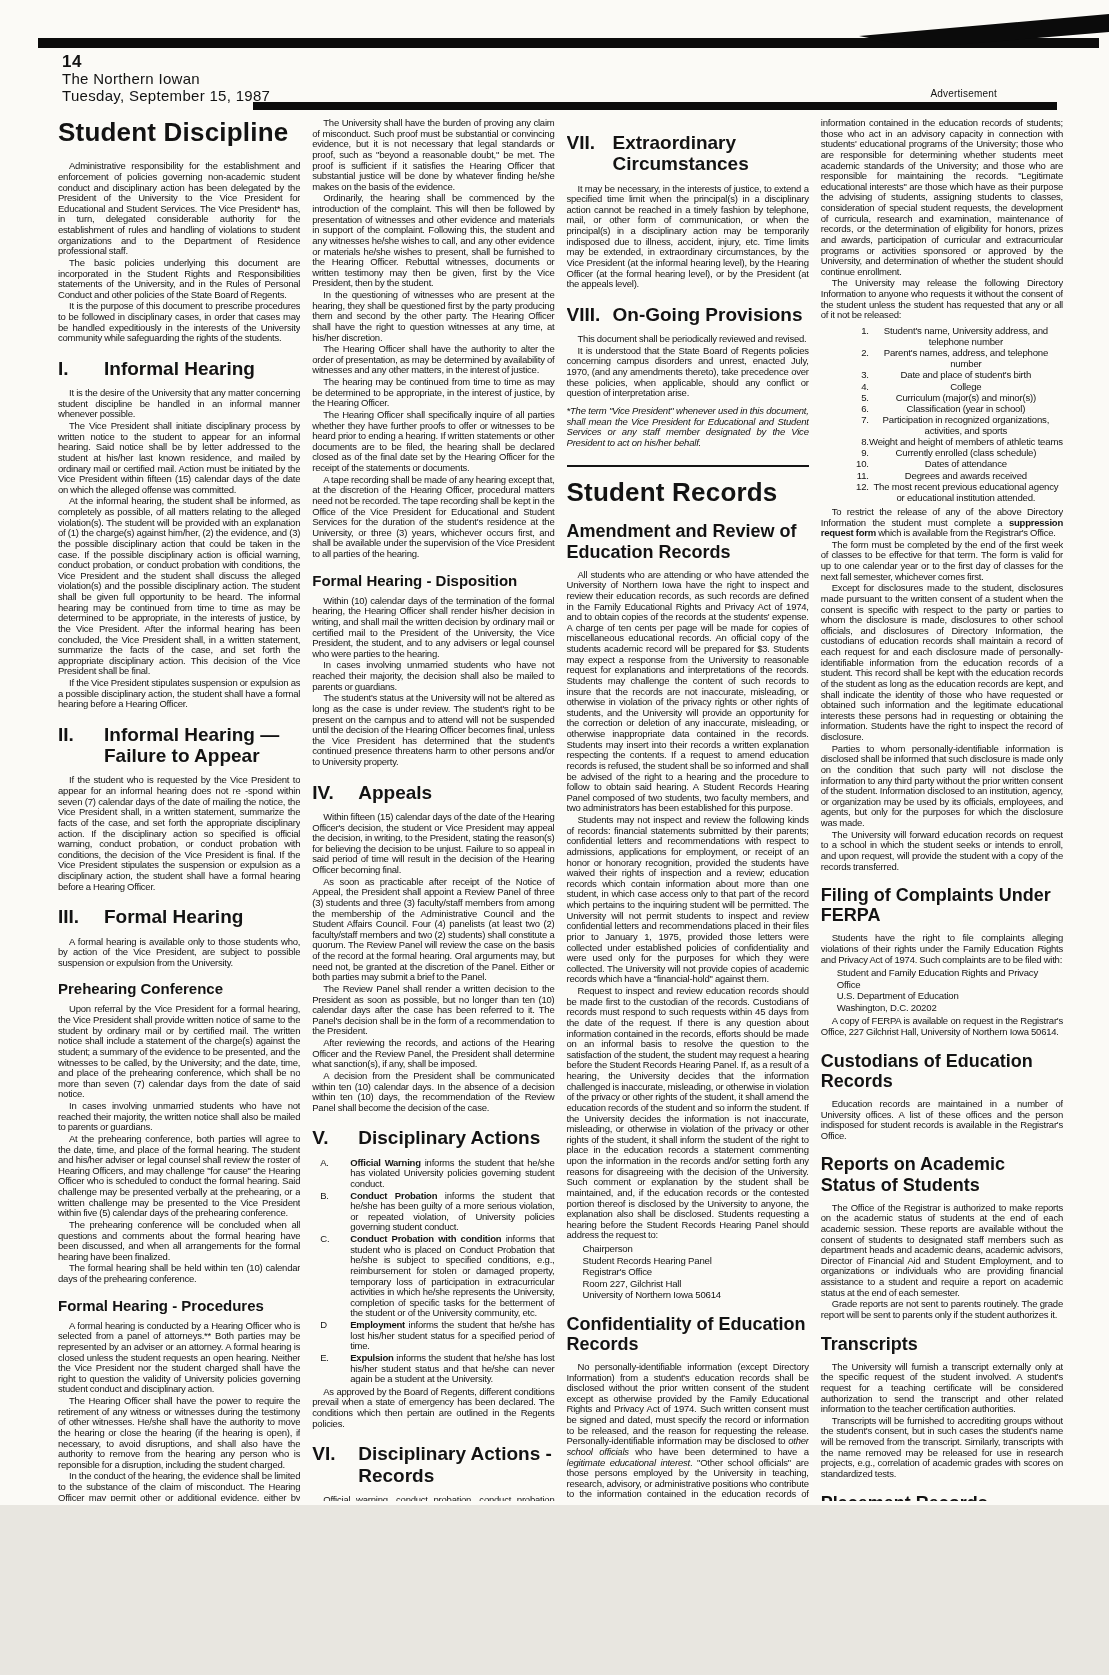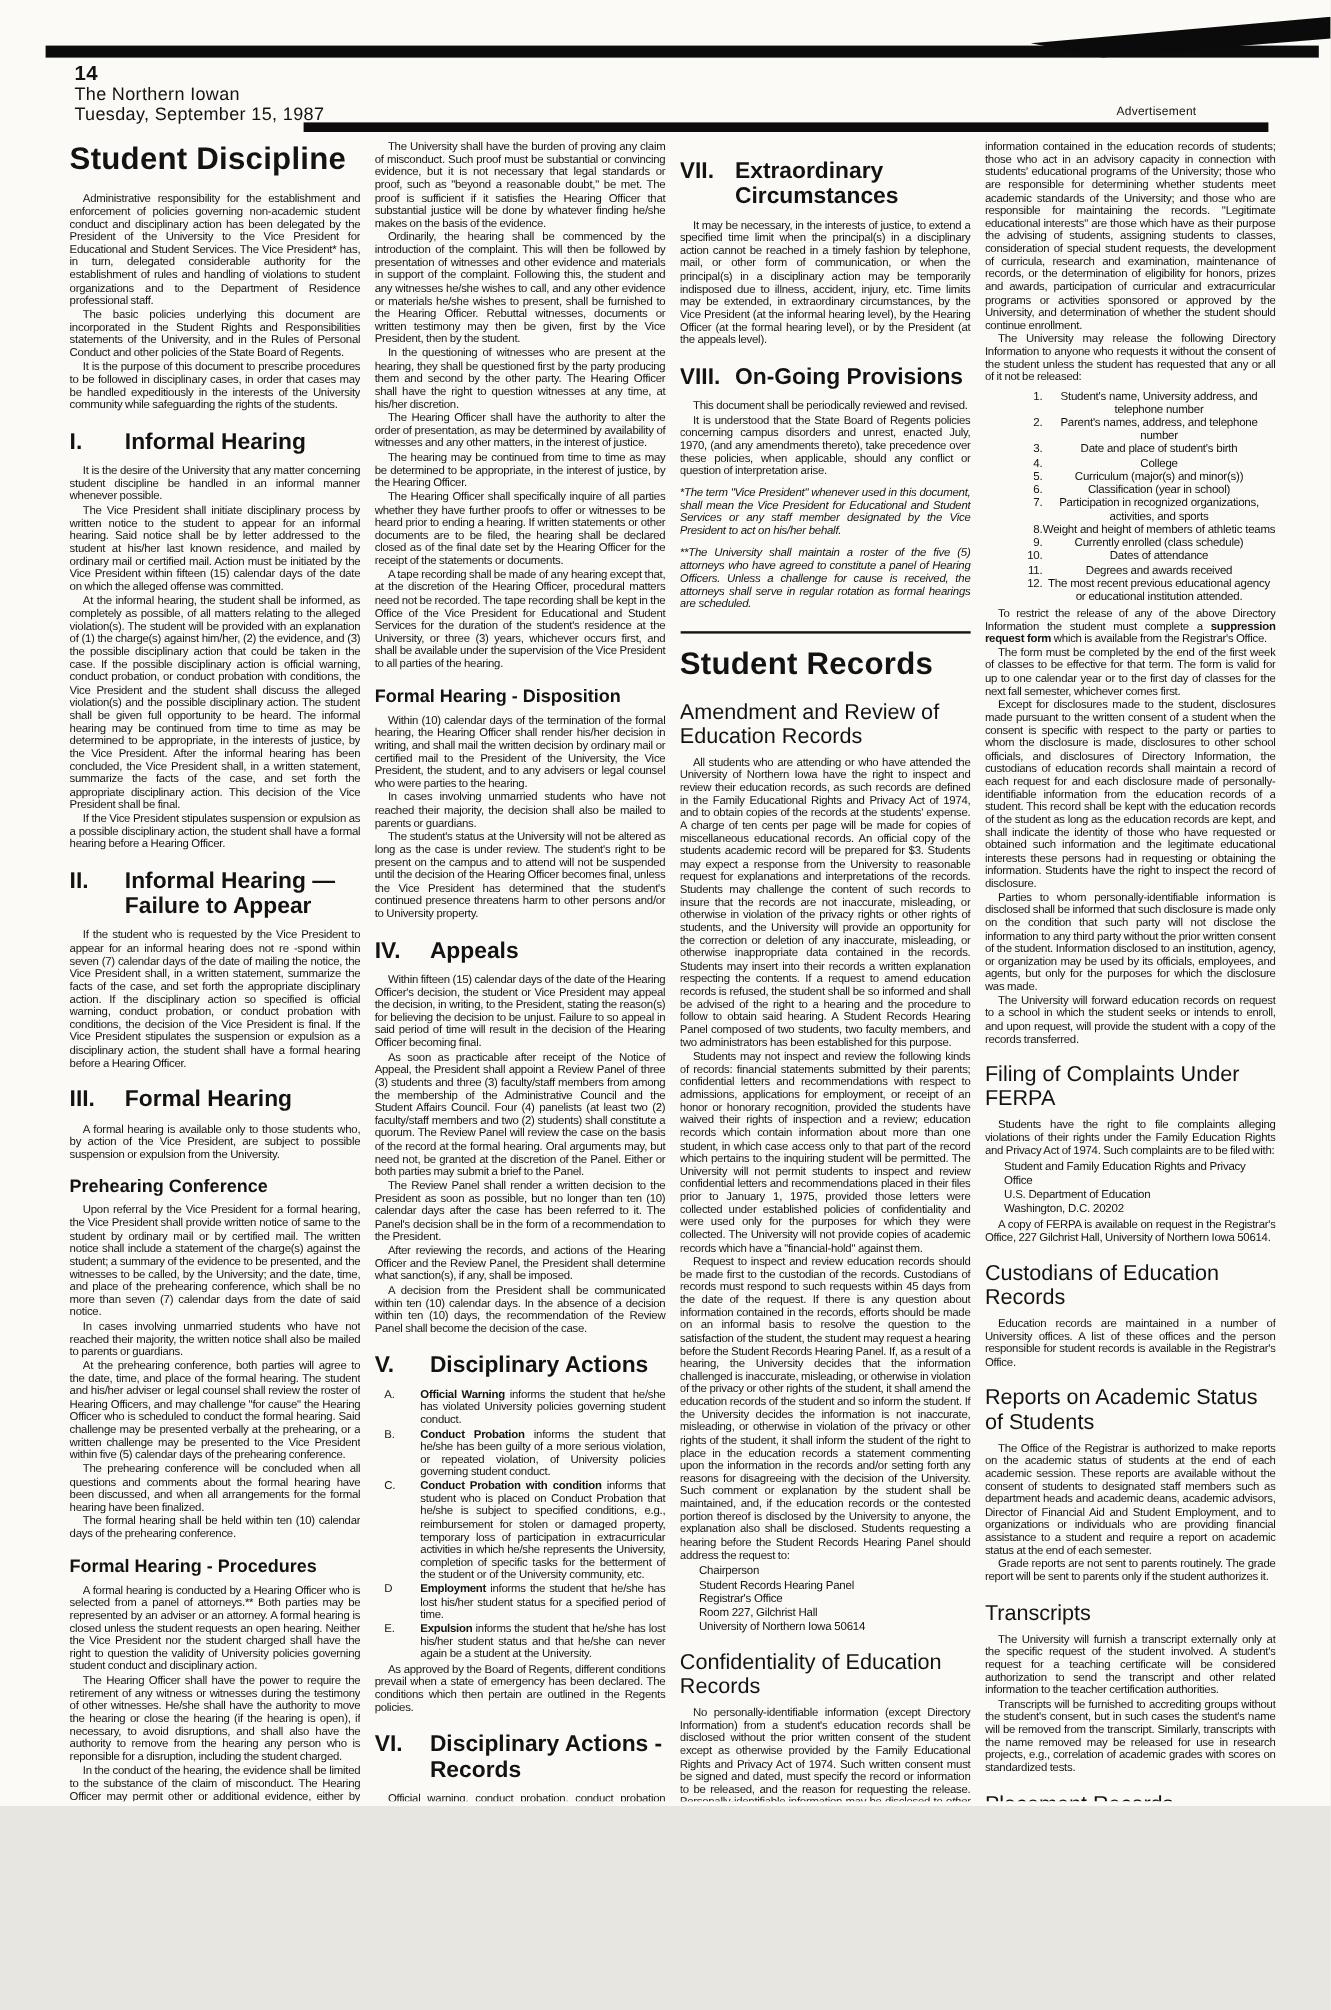--- a/index.html
+++ b/index.html
@@ -13,21 +13,21 @@
   .pub-date{font-size:15px;letter-spacing:.3px;}
   .advert{position:absolute;right:112px;top:88px;font-size:10px;letter-spacing:.2px;}
   .swoosh{position:absolute;right:0;top:14px;width:250px;height:48px;}
   .columns{position:absolute;left:58px;top:118px;right:46px;bottom:4px;display:flex;gap:12px;}
   .col{flex:1;min-width:0;overflow:hidden;}
   .h1{font-size:26px;font-weight:bold;margin:1px 0 15px;letter-spacing:.2px;line-height:1.05;}
   .h2{font-size:19px;font-weight:bold;margin:14px 0 9px;line-height:1.12;display:flex;}
   .h2 .num{flex:0 0 46px;}
   .h2 .ttl{flex:1;}
   .h3{font-size:15px;font-weight:bold;margin:12px 0 7px;}
-  .h3l{font-size:18px;font-weight:normal;margin:13px 0 8px;line-height:1.12;}
+  .h3l{font-size:18px;font-weight:bold;margin:13px 0 8px;line-height:1.12;}
   .p{font-size:9.5px;line-height:1.12;letter-spacing:-.22px;word-spacing:-.2px;
      text-align:justify;text-indent:11px;margin:0 0 1px;}
   .p-italic{font-size:9.5px;line-height:1.14;letter-spacing:-.2px;font-style:italic;
      text-align:justify;margin:7px 0 6px;}
   .address{font-size:9.6px;line-height:1.2;letter-spacing:-.2px;margin:2px 0 3px 16px;}
   .rule{border:none;border-top:2px solid #141414;margin:16px 0 12px;}
   .abc-list{margin:1px 0 2px;}
   .abc-item{display:flex;font-size:9.5px;line-height:1.12;letter-spacing:-.22px;margin:0 0 1px;}
   .abc-item .letter{flex:0 0 30px;padding-left:8px;}
   .abc-item .txt{flex:1;text-align:justify;}
@@ -147,21 +147,20 @@
           <span class="ttl">Extraordinary Circumstances</span>
         </div>
         <div class="p">It may be necessary, in the interests of justice, to extend a specified time limit when the principal(s) in a disciplinary action cannot be reached in a timely fashion by telephone, mail, or other form of communication, or when the principal(s) in a disciplinary action may be temporarily indisposed due to illness, accident, injury, etc. Time limits may be extended, in extraordinary circumstances, by the Vice President (at the informal hearing level), by the Hearing Officer (at the formal hearing level), or by the President (at the appeals level).</div>
         <div class="h2">
           <span class="num">VIII.</span>
           <span class="ttl">On-Going Provisions</span>
         </div>
         <div class="p">This document shall be periodically reviewed and revised.</div>
         <div class="p">It is understood that the State Board of Regents policies concerning campus disorders and unrest, enacted July, 1970, (and any amendments thereto), take precedence over these policies, when applicable, should any conflict or question of interpretation arise.</div>
         <div class="p-italic">*The term "Vice President" whenever used in this document, shall mean the Vice President for Educational and Student Services or any staff member designated by the Vice President to act on his/her behalf.</div>
-        <div class="p-italic">**The University shall maintain a roster of the five (5) attorneys who have agreed to constitute a panel of Hearing Officers. Unless a challenge for cause is received, the attorneys shall serve in regular rotation as formal hearings are scheduled.</div>
         <hr class="rule">
         <div class="h1">Student Records</div>
         <div class="h3l">Amendment and Review of Education Records</div>
         <div class="p">All students who are attending or who have attended the University of Northern Iowa have the right to inspect and review their education records, as such records are defined in the Family Educational Rights and Privacy Act of 1974, and to obtain copies of the records at the students' expense. A charge of ten cents per page will be made for copies of miscellaneous educational records. An official copy of the students academic record will be prepared for $3. Students may expect a response from the University to reasonable request for explanations and interpretations of the records. Students may challenge the content of such records to insure that the records are not inaccurate, misleading, or otherwise in violation of the privacy rights or other rights of students, and the University will provide an opportunity for the correction or deletion of any inaccurate, misleading, or otherwise inappropriate data contained in the records. Students may insert into their records a written explanation respecting the contents. If a request to amend education records is refused, the student shall be so informed and shall be advised of the right to a hearing and the procedure to follow to obtain said hearing. A Student Records Hearing Panel composed of two students, two faculty members, and two administrators has been established for this purpose.</div>
         <div class="p">Students may not inspect and review the following kinds of records: financial statements submitted by their parents; confidential letters and recommendations with respect to admissions, applications for employment, or receipt of an honor or honorary recognition, provided the students have waived their rights of inspection and a review; education records which contain information about more than one student, in which case access only to that part of the record which pertains to the inquiring student will be permitted. The University will not permit students to inspect and review confidential letters and recommendations placed in their files prior to January 1, 1975, provided those letters were collected under established policies of confidentiality and were used only for the purposes for which they were collected. The University will not provide copies of academic records which have a "financial-hold" against them.</div>
         <div class="p">Request to inspect and review education records should be made first to the custodian of the records. Custodians of records must respond to such requests within 45 days from the date of the request. If there is any question about information contained in the records, efforts should be made on an informal basis to resolve the question to the satisfaction of the student, the student may request a hearing before the Student Records Hearing Panel. If, as a result of a hearing, the University decides that the information challenged is inaccurate, misleading, or otherwise in violation of the privacy or other rights of the student, it shall amend the education records of the student and so inform the student. If the University decides the information is not inaccurate, misleading, or otherwise in violation of the privacy or other rights of the student, it shall inform the student of the right to place in the education records a statement commenting upon the information in the records and/or setting forth any reasons for disagreeing with the decision of the University. Such comment or explanation by the student shall be maintained, and, if the education records or the contested portion thereof is disclosed by the University to anyone, the explanation also shall be disclosed. Students requesting a hearing before the Student Records Hearing Panel should address the request to:</div>
         <div class="address">
           <div>Chairperson</div>
           <div>Student Records Hearing Panel</div>
           <div>Registrar's Office</div>
@@ -232,21 +231,21 @@
         <div class="h3l">Filing of Complaints Under FERPA</div>
         <div class="p">Students have the right to file complaints alleging violations of their rights under the Family Education Rights and Privacy Act of 1974. Such complaints are to be filed with:</div>
         <div class="address">
           <div>Student and Family Education Rights and Privacy</div>
           <div>Office</div>
           <div>U.S. Department of Education</div>
           <div>Washington, D.C. 20202</div>
         </div>
         <div class="p">A copy of FERPA is available on request in the Registrar's Office, 227 Gilchrist Hall, University of Northern Iowa 50614.</div>
         <div class="h3l">Custodians of Education Records</div>
-        <div class="p">Education records are maintained in a number of University offices. A list of these offices and the person responsible for student records is available in the Registrar's Office.</div>
+        <div class="p">Education records are maintained in a number of University offices. A list of these offices and the person indisposed for student records is available in the Registrar's Office.</div>
         <div class="h3l">Reports on Academic Status of Students</div>
         <div class="p">The Office of the Registrar is authorized to make reports on the academic status of students at the end of each academic session. These reports are available without the consent of students to designated staff members such as department heads and academic deans, academic advisors, Director of Financial Aid and Student Employment, and to organizations or individuals who are providing financial assistance to a student and require a report on academic status at the end of each semester.</div>
         <div class="p">Grade reports are not sent to parents routinely. The grade report will be sent to parents only if the student authorizes it.</div>
         <div class="h3l">Transcripts</div>
         <div class="p">The University will furnish a transcript externally only at the specific request of the student involved. A student's request for a teaching certificate will be considered authorization to send the transcript and other related information to the teacher certification authorities.</div>
         <div class="p">Transcripts will be furnished to accrediting groups without the student's consent, but in such cases the student's name will be removed from the transcript. Similarly, transcripts with the name removed may be released for use in research projects, e.g., correlation of academic grades with scores on standardized tests.</div>
         <div class="h3l">Placement Records</div>
         <div class="p">Registration with the Placement Center is optional. Students may choose whether to have confidential or open references in their credential files. The student authorizes the release of records only to prospective employers, and a specific request by the student is necessary before the records are made available to anyone else. Follow-up information regarding the address and employer of registrants is reported to UNI faculty and staff.</div>
       </div>
     </div>

